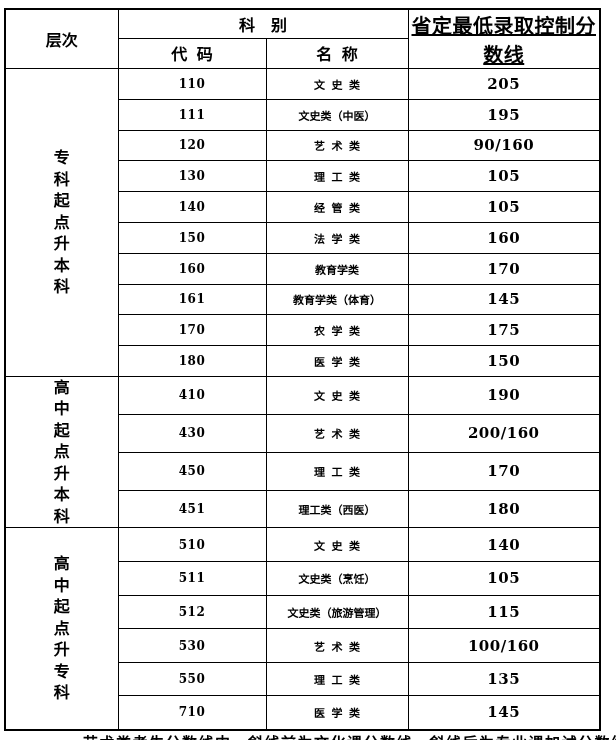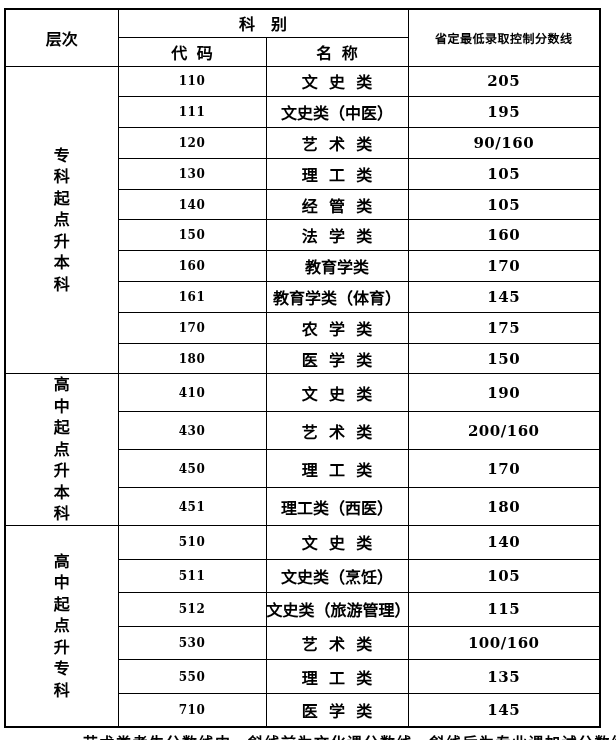--- a/index.html
+++ b/index.html
@@ -29,28 +29,28 @@
     overflow: hidden;
   }
   col.c-level { width: 113px; }
   col.c-code  { width: 148px; }
   col.c-name  { width: 142px; }
   col.c-score { width: 192px; }
 
   tr.hrow1 { height: 28px; }
   tr.hrow2 { height: 29px; }
   .hcell { font-size: 16px; word-spacing: 0.25em; }
-  .hcell-score { font-size: 12px; letter-spacing: 0.5px; }
+  .hcell-score { font-size: 20px; letter-spacing: 0.5px; text-decoration: underline; }
 
   tbody.sec1 tr { height: 30.8px; }
   tbody.sec2 tr { height: 37.7px; padding-left: 36px; }
   tbody.sec3 tr { height: 33.6px; }
 
   .code-cell  { font-size: 12px; letter-spacing: 0.5px; }
-  .name-cell  { font-size: 16px; word-spacing: 0.35em; }
+  .name-cell  { font-size: 11px; word-spacing: 0.35em; font-family: Liberation Serif, serif; }
   .score-cell { font-size: 15px; letter-spacing: 0.5px; }
 
   .level-cell { vertical-align: middle; margin-top: 32px; }
   .vlabel {
     display: inline-block;
     width: 18px;
     font-size: 16px;
     line-height: 21.5px;
     text-align: center;
     word-break: break-all;

